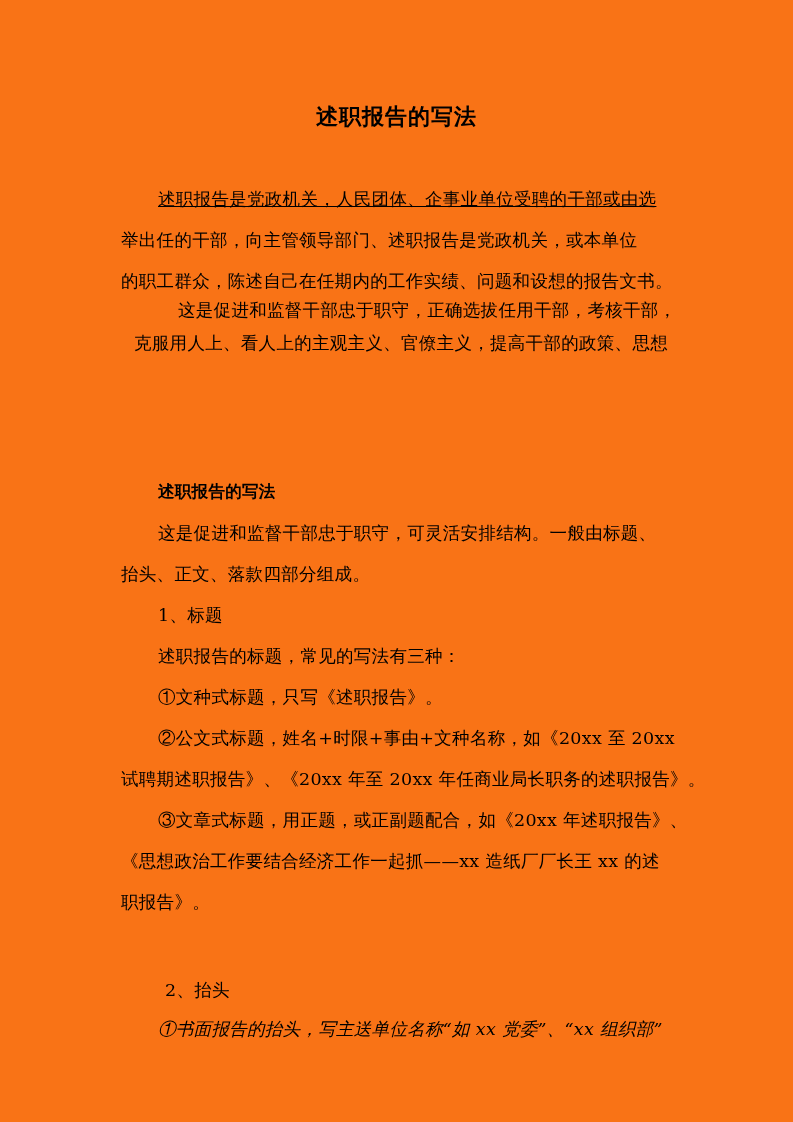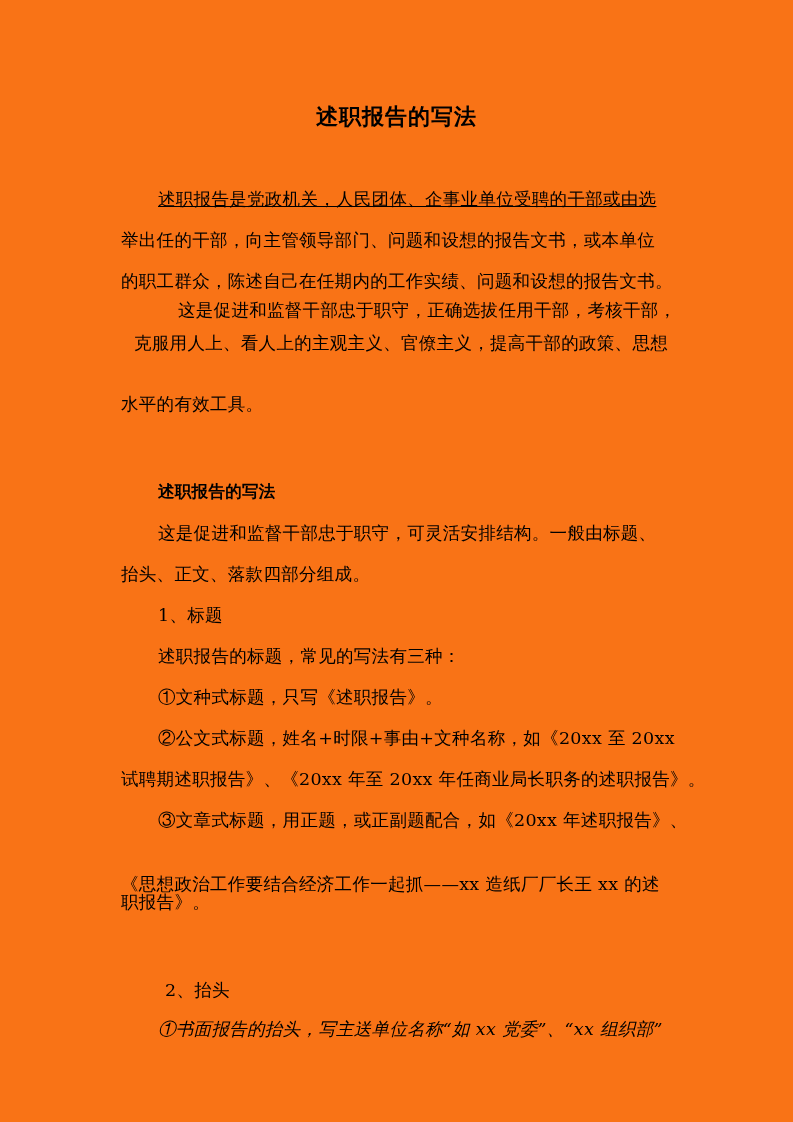--- a/index.html
+++ b/index.html
@@ -53,31 +53,30 @@
       font-size: 16.5px;
     }
   </style>
 </head>
 <body>
 
 <div class="page">
   <div class="title">述职报告的写法</div>
 
   <div class="line indent" style="top: 187px; text-decoration: underline;">述职报告是党政机关，人民团体、企事业单位受聘的干部或由选</div>
-  <div class="line" style="top: 228px;">举出任的干部，向主管领导部门、问题和设想的报告文书，或本单位</div>
+  <div class="line" style="top: 228px;">举出任的干部，向主管领导部门、述职报告是党政机关，或本单位</div>
   <div class="line" style="top: 269px;">的职工群众，陈述自己在任期内的工作实绩、问题和设想的报告文书。</div>
   <div class="line indent" style="top: 298px; margin-left: 20px;">这是促进和监督干部忠于职守，正确选拔任用干部，考核干部，</div>
   <div class="line" style="top: 331px; text-align: center;">克服用人上、看人上的主观主义、官僚主义，提高干部的政策、思想</div>
-  <div class="line" style="top: 392px;">水平的有效工具。</div>
   <div class="line indent bold" style="top: 480px;">述职报告的写法</div>
   <div class="line indent" style="top: 521px;">这是促进和监督干部忠于职守，可灵活安排结构。一般由标题、</div>
   <div class="line" style="top: 562px;">抬头、正文、落款四部分组成。</div>
   <div class="line indent" style="top: 603px;">1、标题</div>
   <div class="line indent" style="top: 644px;">述职报告的标题，常见的写法有三种：</div>
   <div class="line indent" style="top: 685px;">①文种式标题，只写《述职报告》。</div>
   <div class="line indent" style="top: 726px;">②公文式标题，姓名+时限+事由+文种名称，如《20xx 至 20xx</div>
   <div class="line" style="top: 767px;">试聘期述职报告》、《20xx 年至 20xx 年任商业局长职务的述职报告》。</div>
   <div class="line indent" style="top: 808px;">③文章式标题，用正题，或正副题配合，如《20xx 年述职报告》、</div>
-  <div class="line" style="top: 849px; margin-top: 23px;">《思想政治工作要结合经济工作一起抓——xx 造纸厂厂长王 xx 的述</div>
+  <div class="line" style="top: 849px;">《思想政治工作要结合经济工作一起抓——xx 造纸厂厂长王 xx 的述</div>
   <div class="line" style="top: 890px;">职报告》。</div>
   <div class="line indent" style="top: 978px; margin-left: 7px;">2、抬头</div>
   <div class="line indent" style="top: 1017px; font-style: italic;">①书面报告的抬头，写主送单位名称“如 xx 党委”、“xx 组织部”</div>
 </div>
 
 </body></html>

